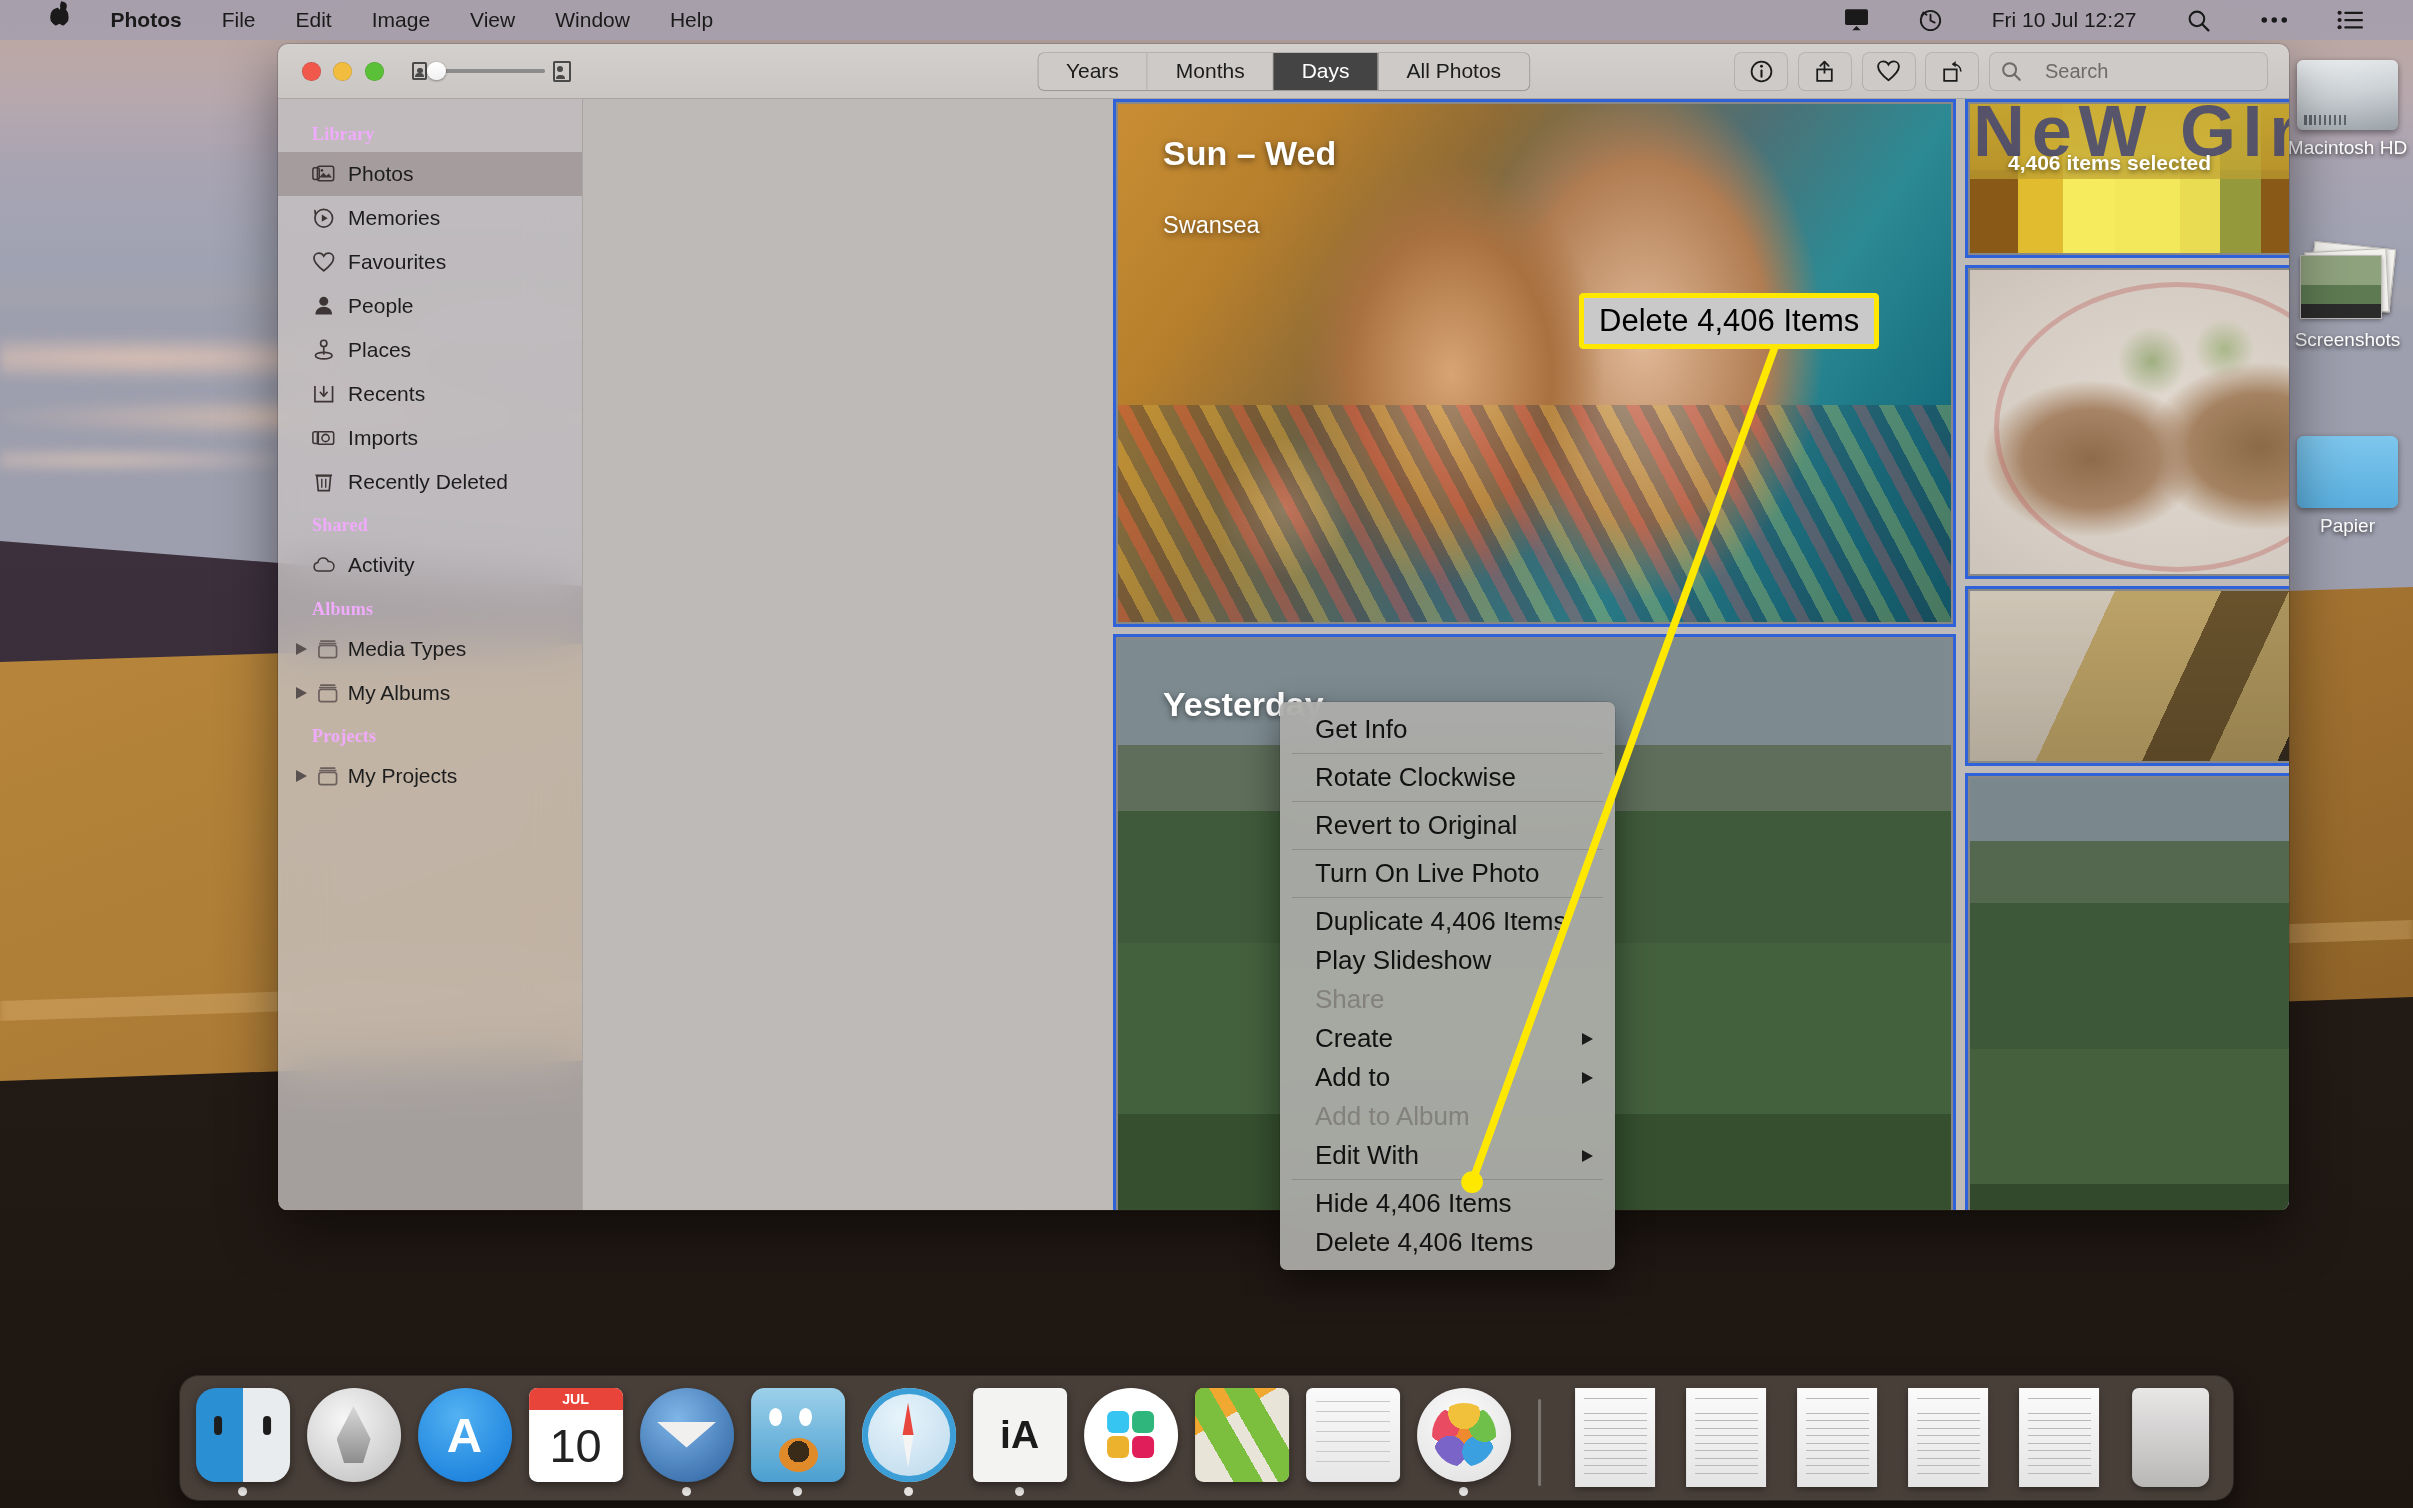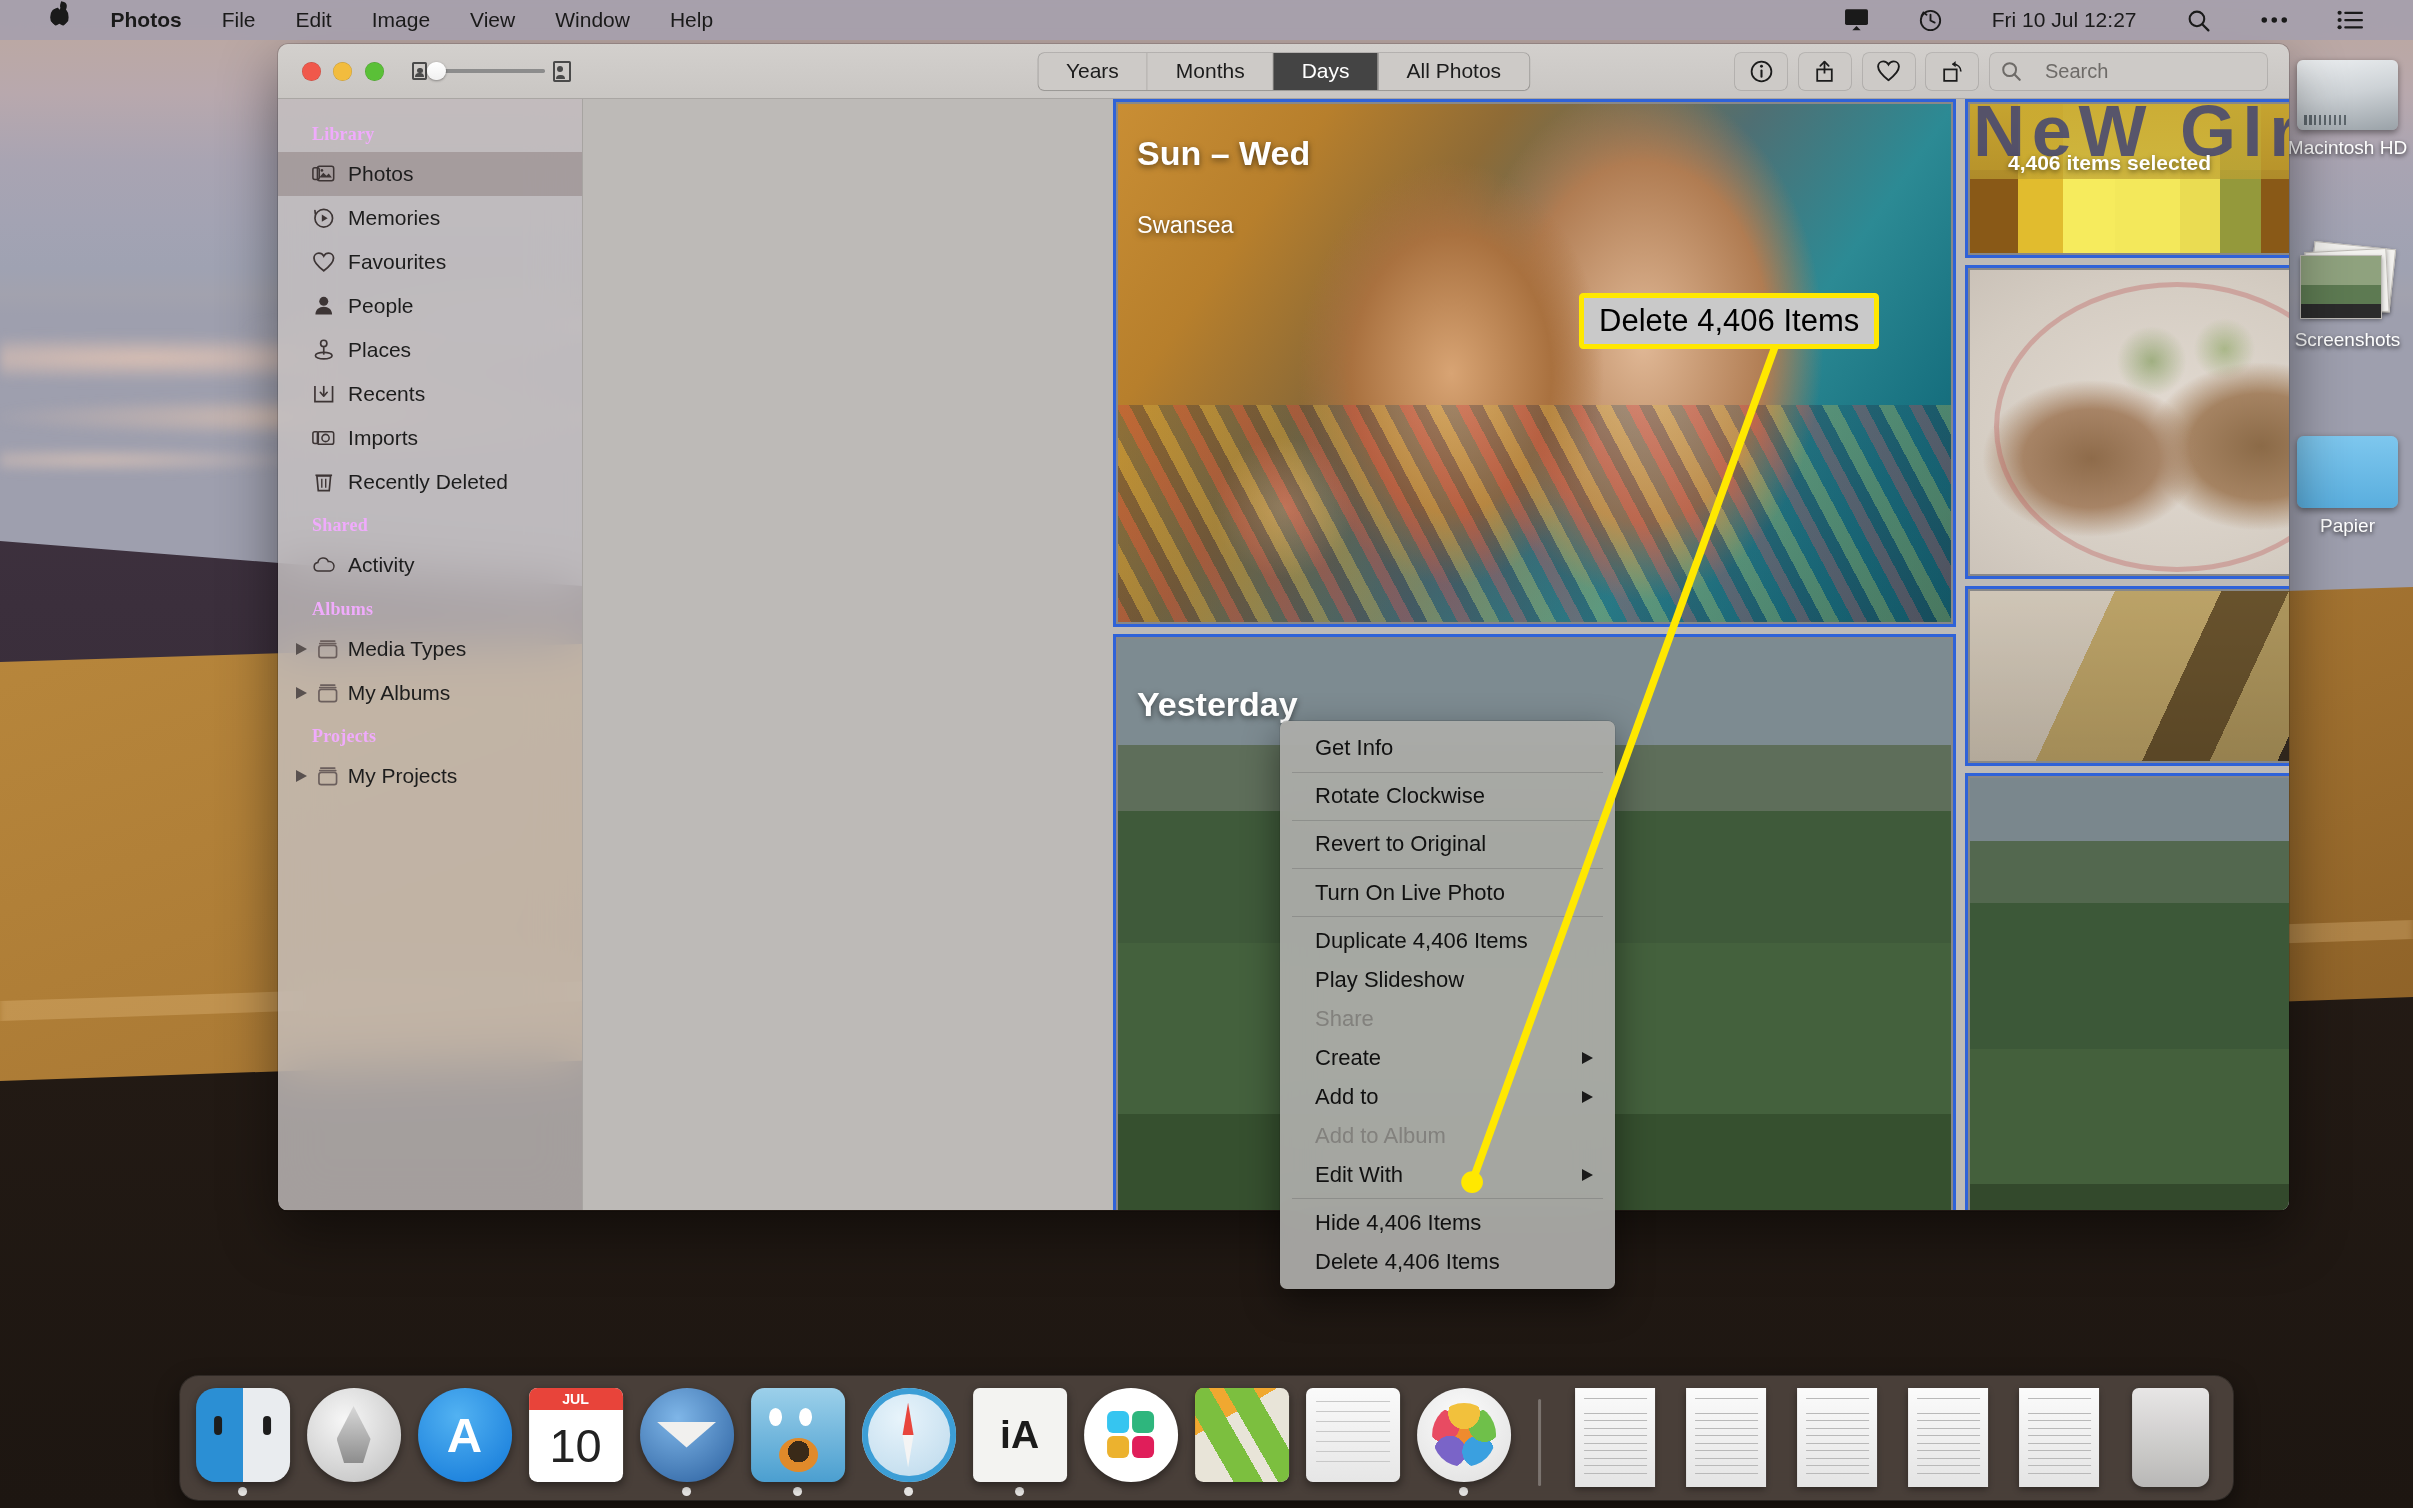--- a/index.html
+++ b/index.html
@@ -139,21 +139,21 @@
   .sb-item .sb-ico { width:23.5px; height:23.5px; display:flex; align-items:center; justify-content:center; flex:0 0 23.5px;}
   .sb-item.indent { padding-left:18.4px; gap:8.4px;}
   .disc { width:0;height:0;border-left:11px solid #59514f; border-top:6.7px solid transparent;border-bottom:6.7px solid transparent;}
 
   
   #content { flex:1; background:#bdbab7; position:relative; overflow:hidden; }
   .grid-wrap { position:absolute; left:0; top:0; right:0; bottom:0; padding:0; }
 
   .cell { position:absolute; box-sizing:border-box; border:3.4px solid #2f62d8; background:#888; overflow:hidden;}
   .cell .inner { position:absolute; inset:1.7px; overflow:hidden; }
-  .cell-label { position:absolute; left:21px; color:#fff; text-shadow:0 1.7px 5.9px rgba(0,0,0,.55); font-weight:bold;}
+  .cell-label { position:absolute; left:47px; color:#fff; text-shadow:0 1.7px 5.9px rgba(0,0,0,.55); font-weight:bold;}
 
   
   .ph-hero {
     width:100%;height:100%;
     background:
       radial-gradient(ellipse 218px 302px at 40% 52%, #d8a474 0%, #a9713f 46%, transparent 70%),
       radial-gradient(ellipse 251px 360px at 63% 46%, #e0b896 0%, #b07c52 50%, transparent 72%),
       radial-gradient(circle 101px at 20% 78%, rgba(230,170,120,.55), transparent 70%),
       linear-gradient(125deg,#c98e34 0%, #b77f2c 18%, #8e6b36 33%, #4f6f73 54%, #2c8a94 70%, #17707f 86%, #0f5b68 100%);
   }
@@ -214,21 +214,21 @@
       radial-gradient(ellipse 159px 92px at 30% 20%, rgba(222,218,210,.65), transparent 62%),
       radial-gradient(ellipse 176px 134px at 70% 42%, rgba(35,62,32,.7), transparent 62%);
   }
   .sel-label { position:absolute; color:#fff; font-size:21px; font-weight:bold; text-shadow:0 1.7px 5px rgba(0,0,0,.5);}
 
   
   #ctx-menu {
     position:absolute; left:1280px; top:702px; width:335px;
     background:rgba(173,173,170,.93); backdrop-filter:blur(20px);
     border-radius:6.7px; box-shadow:0 13.4px 37px rgba(0,0,0,.45), 0 0 0 0.4px rgba(0,0,0,.2);
-    padding:7.5px 0; z-index:70; font-size:22px; color:#111;margin-top:19px;
+    padding:7.5px 0; z-index:70; font-size:26px; color:#111;
   }
   .ctx-item { height:39px; display:flex; align-items:center; padding:0 17px 0 35px; position:relative; white-space:nowrap;}
   .ctx-item.dim { color:#82817d; }
   .ctx-sep { height:0.8px; background:rgba(90,90,90,.3); margin:4.2px 11.7px; }
   .ctx-arrow { position:absolute; right:22px; width:0;height:0;
     border-left:11px solid #1a1a1a; border-top:6.7px solid transparent; border-bottom:6.7px solid transparent;}
 
   
   #callout {
     position:absolute; left:1579px; top:293px; z-index:80;

